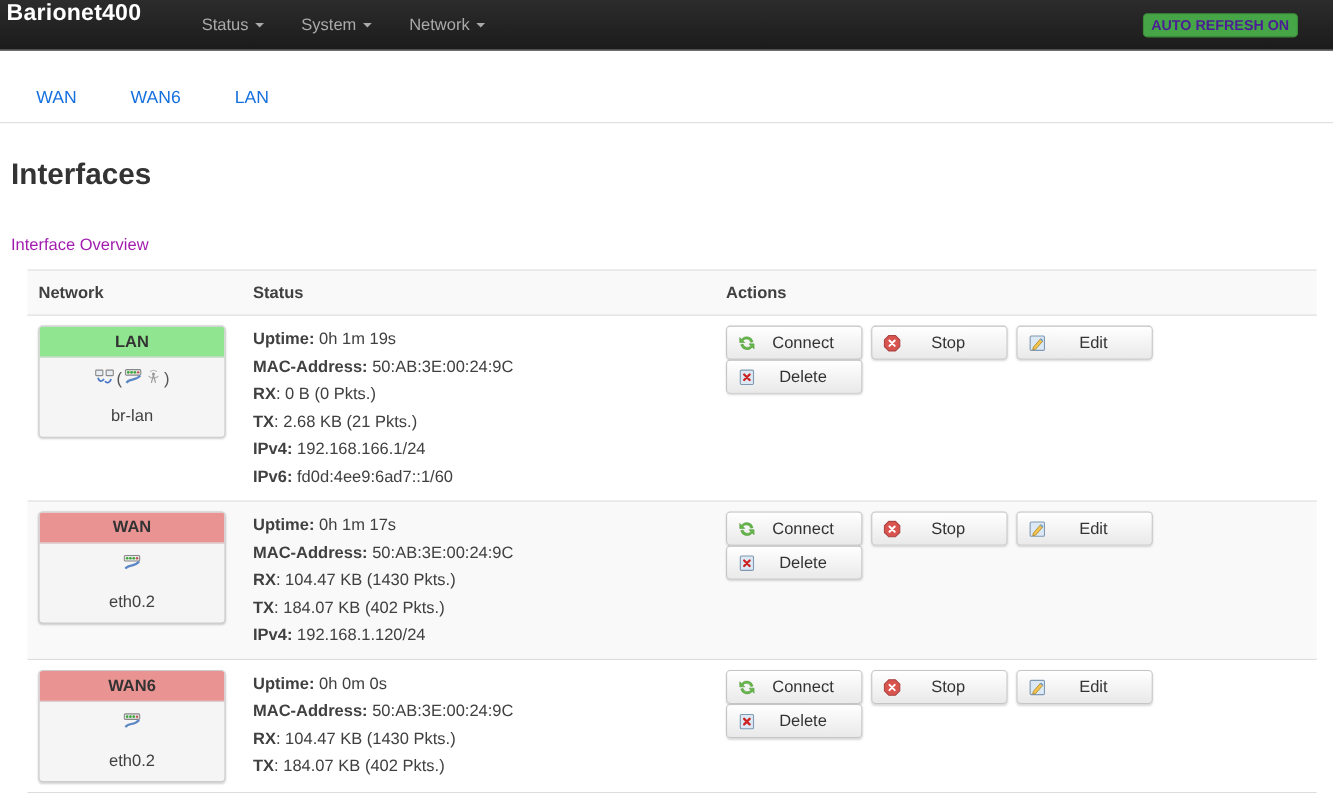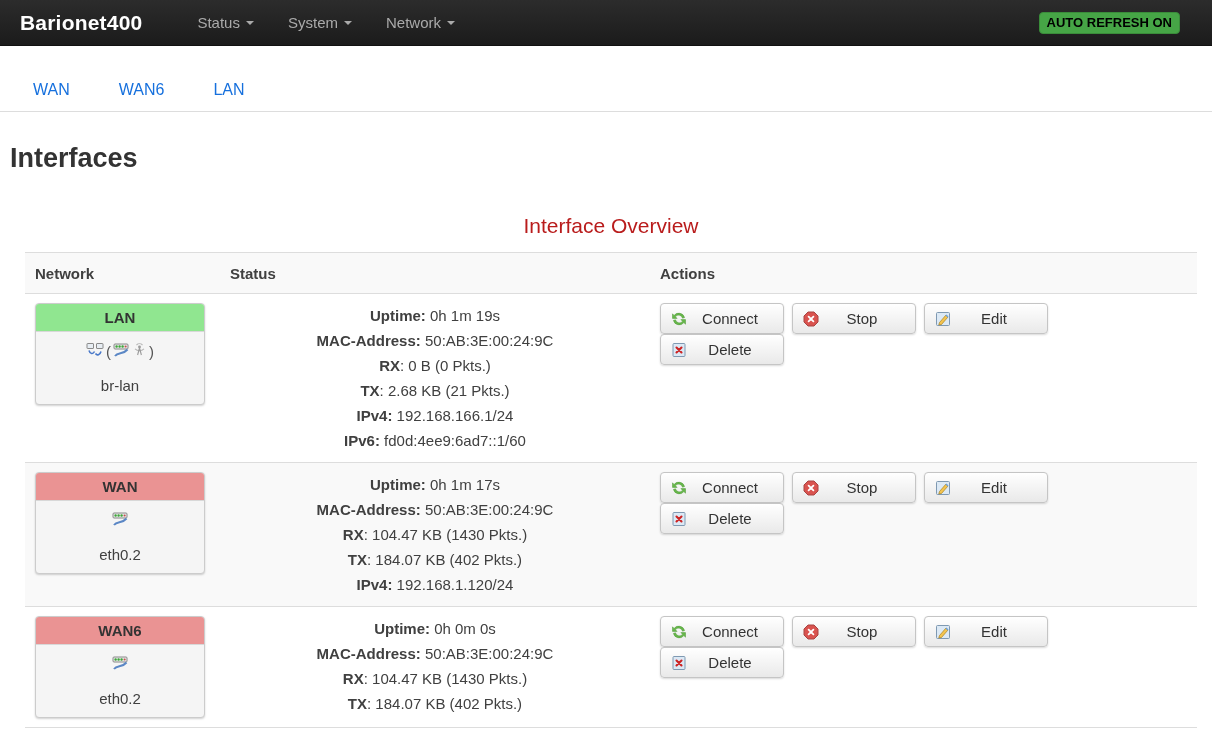--- a/index.html
+++ b/index.html
@@ -12,22 +12,22 @@
     font-size: 15px;
   }
 
   
   .navbar {
     position: relative;
     height: 46px;
     background: linear-gradient(#2c2c2c, #1b1b1b);
     border-bottom: 1px solid #111;
     display: flex;
-    align-items: center;
-    padding: 0 20px;
+    align-items: flex-start;
+    padding: 0 6px;
   }
   .brand {
     color: #ffffff;
     font-size: 21px;
     font-weight: bold;
     margin-right: 38px;
     letter-spacing: 0.2px;
     cursor: pointer;
   }
   .nav-items { display: flex; align-items: center; height: 100%; }
@@ -47,21 +47,21 @@
     border-left: 4px solid transparent;
     border-right: 4px solid transparent;
     border-top: 4px solid #aaaaaa;
   }
   .refresh-badge {
     position: absolute;
     right: 32px;
     top: 12px;
     background: #46a546;
     border: 1px solid #3a8c3a;
-    color: #000000;
+    color: #4c1d95;
     font-weight: bold;
     font-size: 13px;
     padding: 2px 7px 3px;
     border-radius: 4px;
     cursor: pointer;
   }
 
   
   .tabs {
     display: flex;
@@ -79,25 +79,24 @@
   }
 
   
   h1.page-title {
     font-size: 27px;
     font-weight: bold;
     color: #333;
     margin: 31px 0 0 10px;
   }
   .section-title {
-    font-size: 21px;
+    font-size: 15px;
     font-weight: normal;
-    color: #b91c1c;
+    color: #a21caf;
     margin: 40px 0 14px 10px;
-    text-align: center;
   }
 
   
   table.iface-table {
     border-collapse: collapse;
     margin-left: 25px;
     width: 1172px;
     table-layout: fixed;
   }
   table.iface-table th, table.iface-table td {
@@ -145,21 +144,21 @@
     align-items: center;
     justify-content: center;
     gap: 2px;
     height: 20px;
     color: #555;
     font-size: 15px;
   }
   .device-name { margin-top: 16px; color: #404040; font-size: 15px; }
 
   
-  .status-line { line-height: 25px; white-space: nowrap; text-align: center; }
+  .status-line { line-height: 25px; white-space: nowrap; }
   .status-line b { font-weight: bold; }
 
   
   .btn {
     display: inline-flex;
     align-items: center;
     width: 124px;
     height: 31px;
     background: linear-gradient(#ffffff, #e9e9e9);
     border: 1px solid #c5c5c5;

